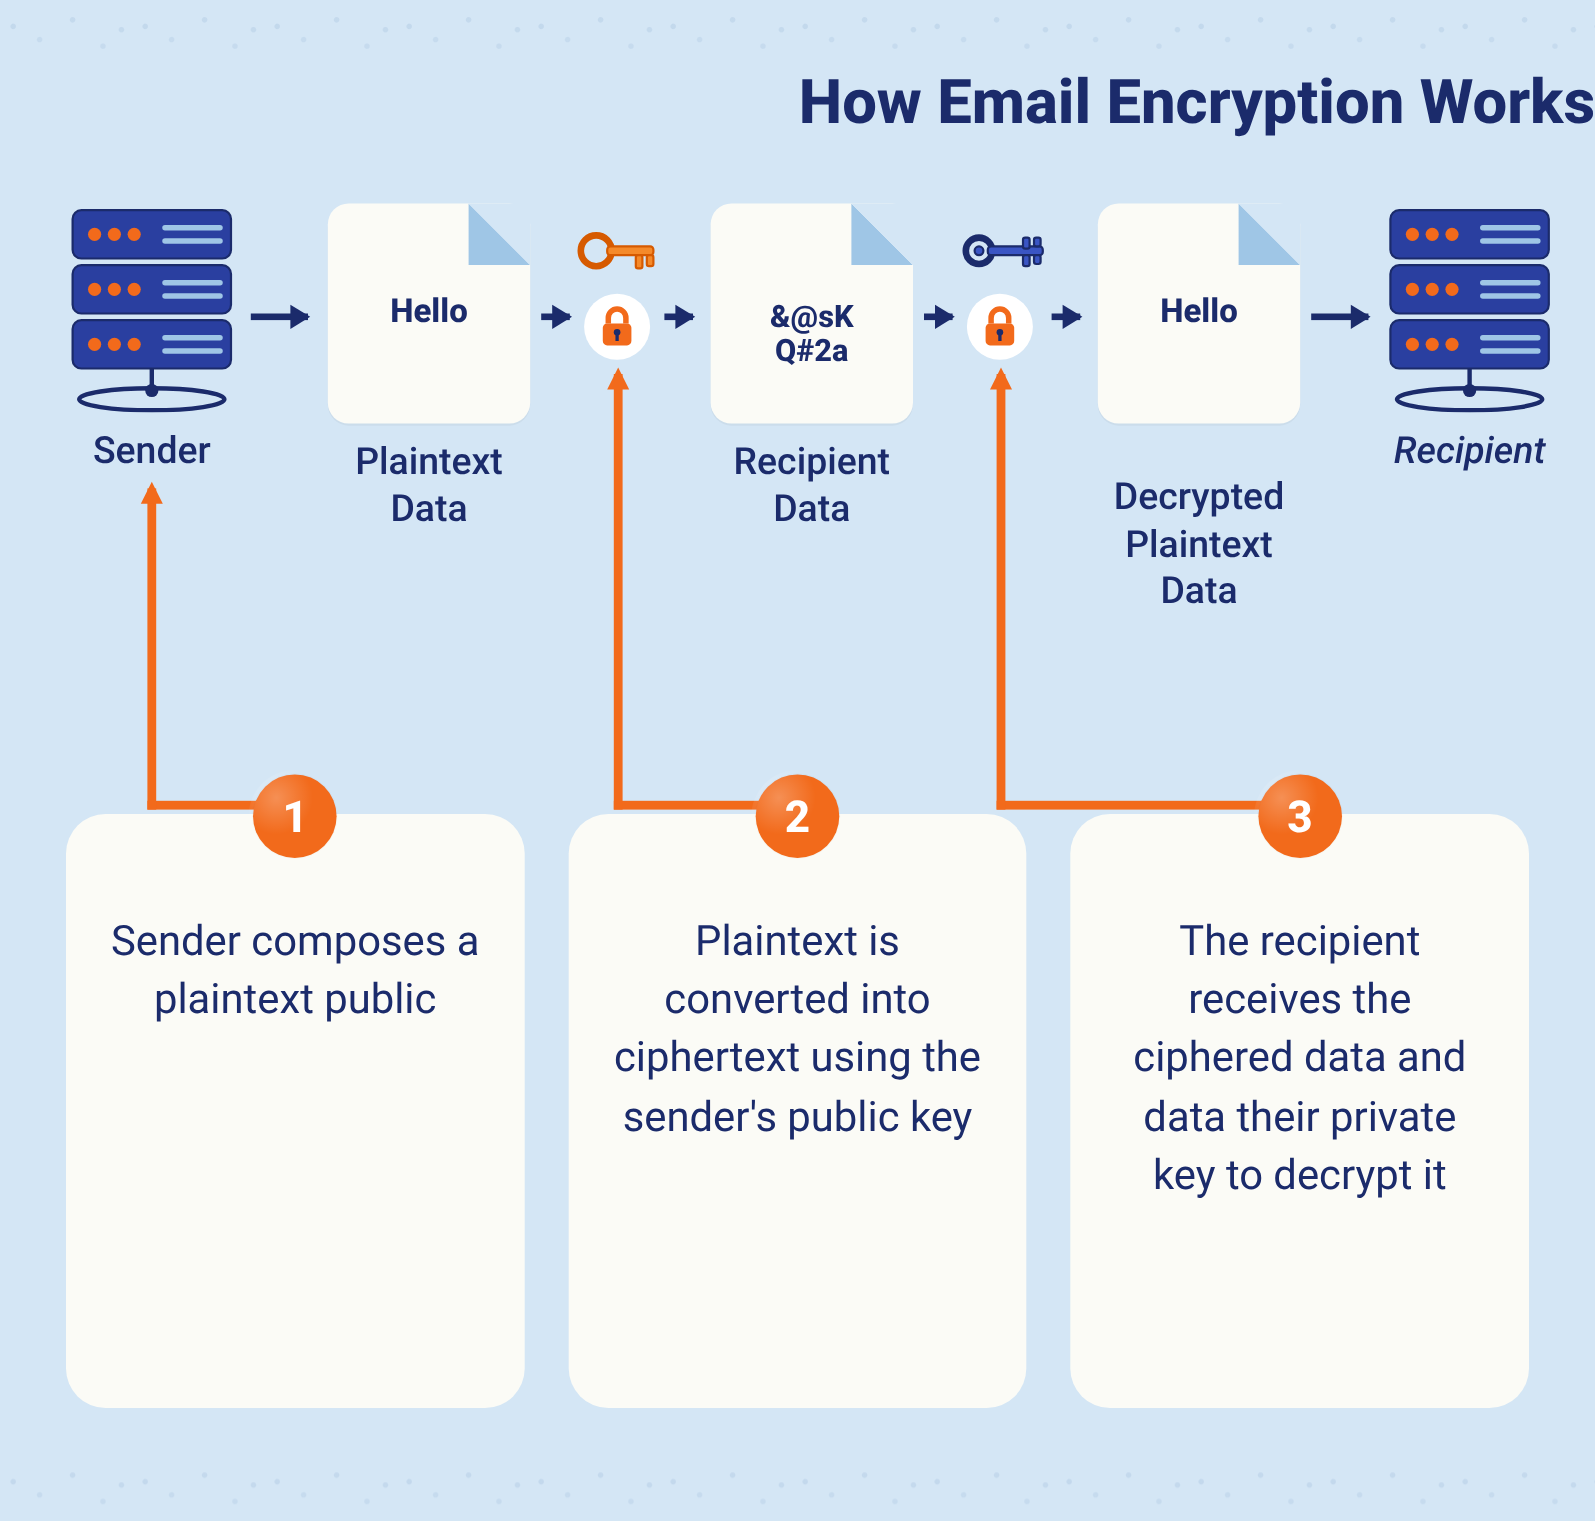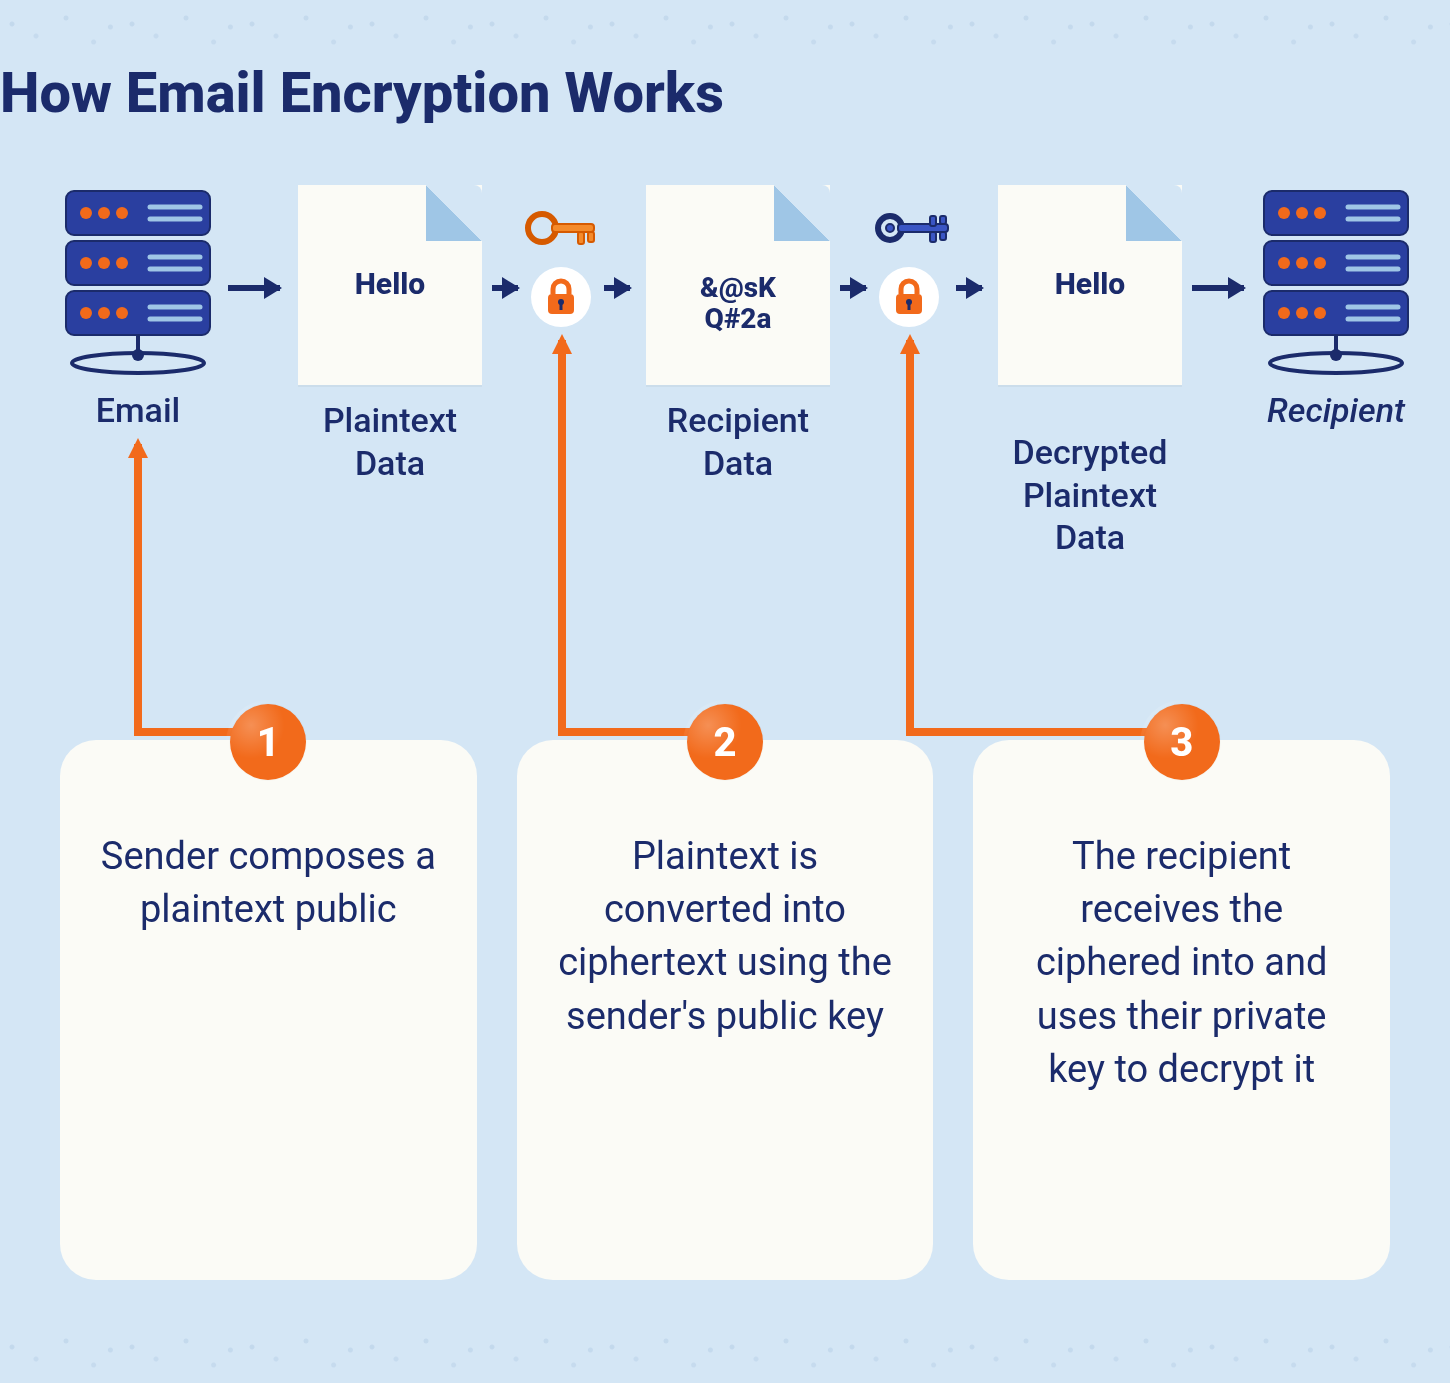--- a/index.html
+++ b/index.html
@@ -22,21 +22,21 @@
       radial-gradient(circle at 78% 70%, rgba(100,140,190,0.12) 2px, transparent 3px),
       radial-gradient(circle at 92% 45%, rgba(100,140,190,0.14) 2px, transparent 3px);
     background-size: 120px 60px;
   }
   body::before { top:0; }
   body::after  { bottom:0; }
 
   .title {
     position:absolute;
     top: 60px; left:0; right:0;
-    text-align:left;
+    text-align:right;
     font-size: 56px;
     font-weight: 800;
     color: #1b2b6b;
   }
 
   
   .flow {
     position:absolute;
     top: 185px;
     left: 60px; right: 60px;
@@ -61,21 +61,21 @@
   .server svg { display:block; margin:0 auto; }
 
   
   .doc {
     width: 184px;
   }
   .doc-card {
     position:relative;
     width: 184px; height: 200px;
     background: #fbfbf6;
-    border-radius: 0;
+    border-radius: 19px;
     box-shadow: 0 2px 0 rgba(0,0,0,0.04);
     margin:0 auto;
   }
   .doc-card::after { 
     content:"";
     position:absolute; right:0; top:0;
     width:56px; height:56px;
     background: linear-gradient(225deg, #d4e6f5 50%, #9fc6e6 50.5%);
     border-top-right-radius:8px;
   }
@@ -210,21 +210,21 @@
           <line x1="90" y1="34" x2="140" y2="34"></line>
         <line x1="90" y1="72" x2="140" y2="72"></line>
           <line x1="90" y1="84" x2="140" y2="84"></line>
         <line x1="90" y1="122" x2="140" y2="122"></line>
           <line x1="90" y1="134" x2="140" y2="134"></line>
       </g>
       <line x1="78" y1="150" x2="78" y2="172" stroke="#1b2b6b" stroke-width="4"></line>
       <ellipse cx="78" cy="178" rx="66" ry="10" fill="none" stroke="#1b2b6b" stroke-width="4"></ellipse>
       <circle cx="78" cy="170" r="6" fill="#1b2b6b"></circle>
     </svg>
-    <div class="node-label">Email</div>
+    <div class="node-label">Sender</div>
   </div>
 
   <div class="arrow" style="left:168px; width:52px;"></div>
 
   <div class="node doc" style="left:238px; top:0;">
     <div class="doc-card">
       <div class="doc-text">Hello</div>
     </div>
     <div class="node-label" style="white-space:pre-line;">Plaintext
 Data</div>
@@ -351,15 +351,15 @@
   <div class="step-card">
     <div class="step-badge">1</div>
     <div class="step-text">Sender composes a plaintext public</div>
   </div>
   <div class="step-card">
     <div class="step-badge">2</div>
     <div class="step-text">Plaintext is converted into ciphertext using the sender's public key</div>
   </div>
   <div class="step-card">
     <div class="step-badge">3</div>
-    <div class="step-text">The recipient receives the ciphered into and uses their private key to decrypt it</div>
+    <div class="step-text">The recipient receives the ciphered data and data their private key to decrypt it</div>
   </div>
 </div>
 
 </body></html>

